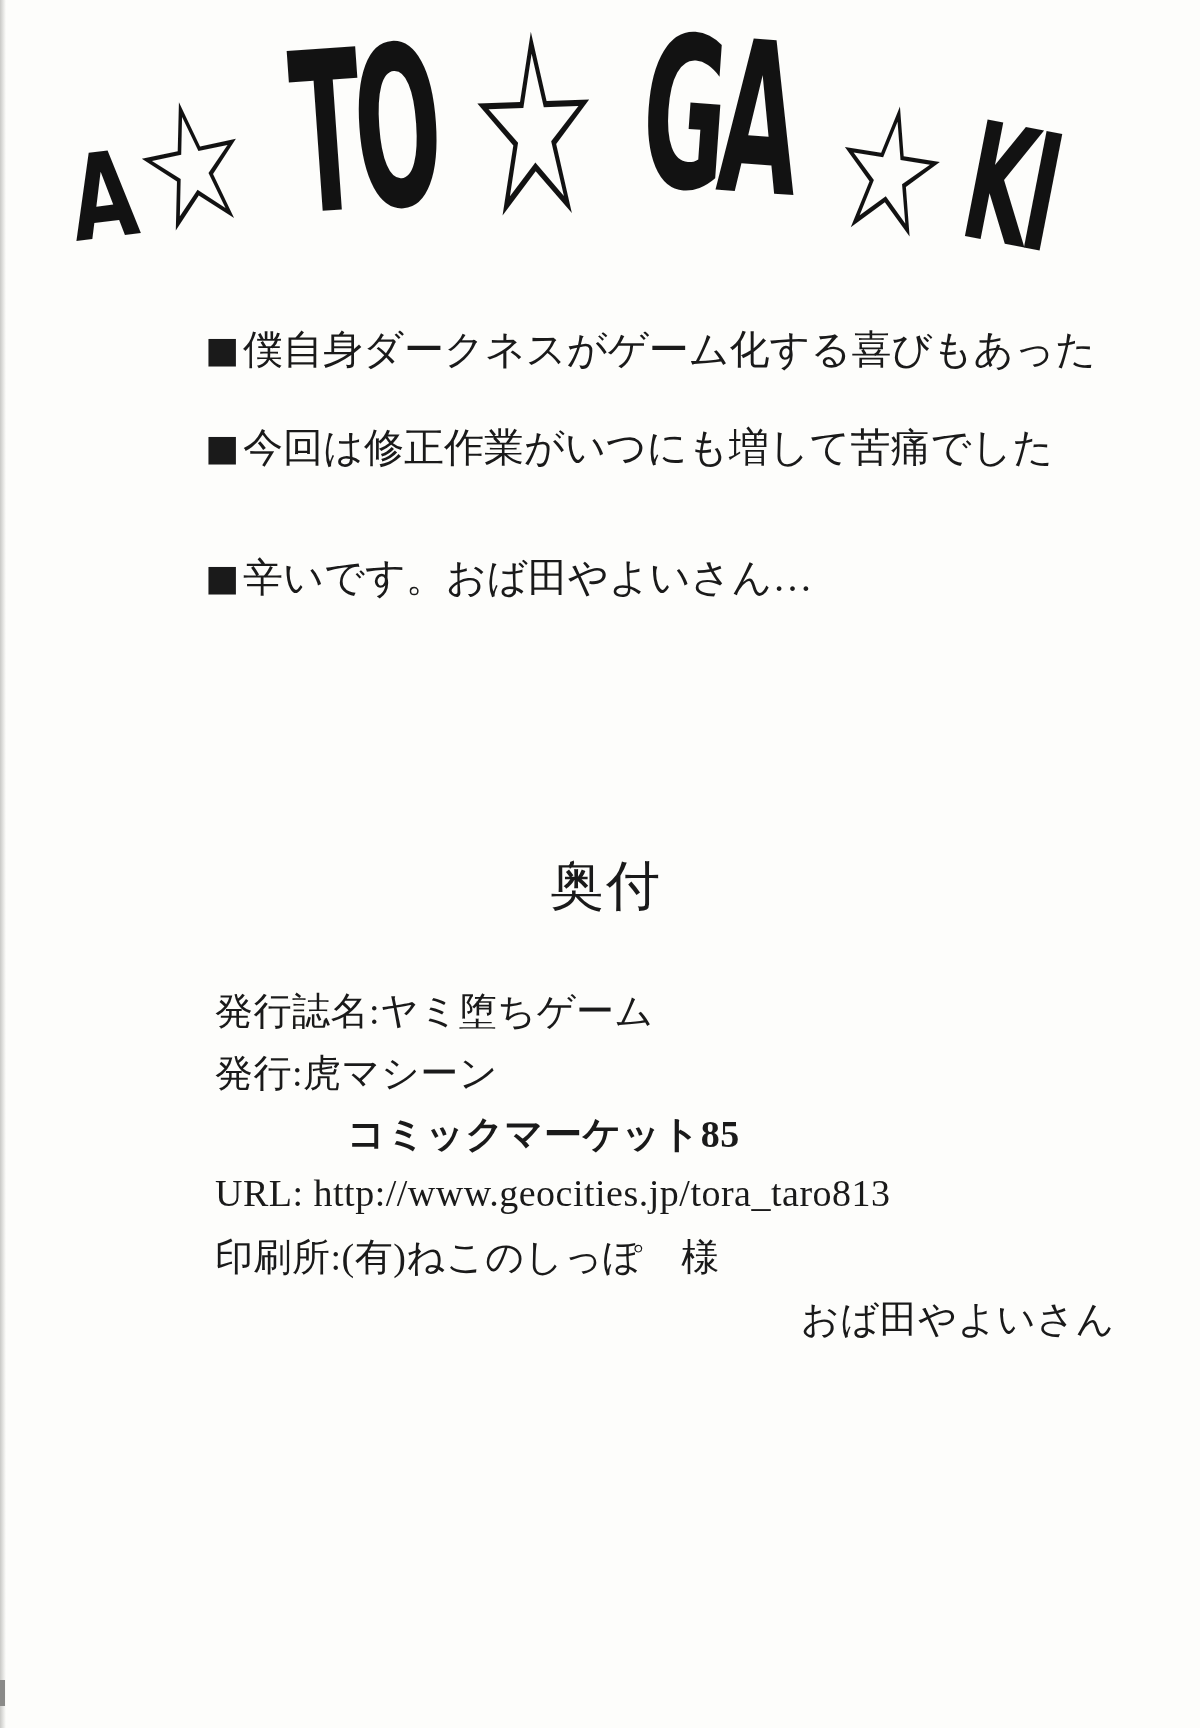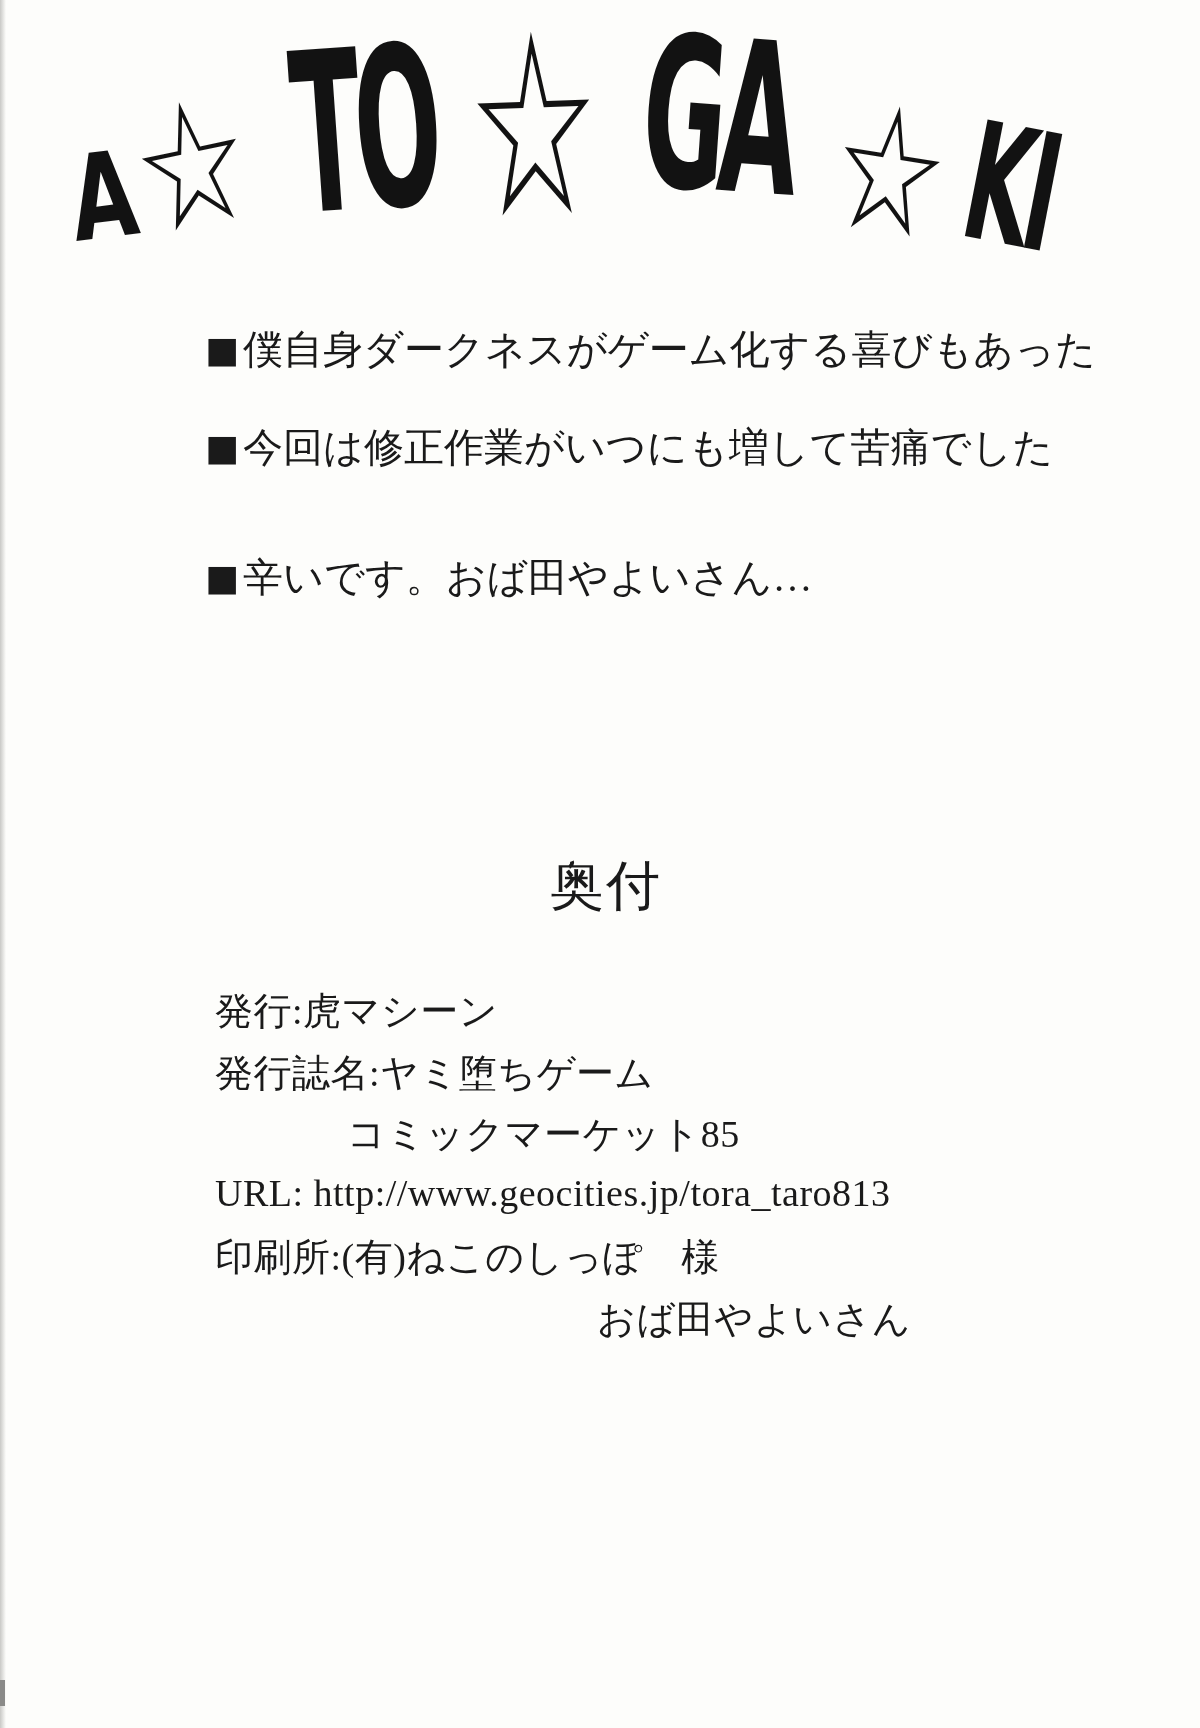--- a/index.html
+++ b/index.html
@@ -94,22 +94,22 @@
     top: 986px;
     left: 215px;
     width: 900px;
   }
   .colophon .line {
     height: 61.5px;
     font-size: 38px;
     white-space: nowrap;
     letter-spacing: 0.5px;
   }
-  .colophon .indent-1 { padding-left: 132px; }
-  .colophon .indent-2 { padding-left: 382px; }
+  .colophon .indent-1 { padding-left: 132px; font-weight: bold; }
+  .colophon .indent-2 { padding-left: 382px; text-align: right; }
 </style>
 </head>
 <body>
 
 <div class="page">
   <div class="scan-edge"></div>
   <div class="scan-speck"></div>
 
   <div class="logo">
     <span class="lg-a">A</span>
@@ -130,20 +130,20 @@
     <span>今回は修正作業がいつにも増して苦痛でした</span>
   </div>
   <div class="bullet-line b3">
     <span class="marker">■</span>
     <span>辛いです。おば田やよいさん…</span>
   </div>
 
   <div class="colophon-heading">奥付</div>
 
   <div class="colophon">
+    <div class="line">発行誌名:ヤミ堕ちゲーム</div>
     <div class="line">発行:虎マシーン</div>
-    <div class="line">発行誌名:ヤミ堕ちゲーム</div>
     <div class="line indent-1">コミックマーケット85</div>
     <div class="line">URL: http://www.geocities.jp/tora_taro813</div>
     <div class="line">印刷所:(有)ねこのしっぽ　様</div>
     <div class="line indent-2">おば田やよいさん</div>
   </div>
 </div>
 
 </body></html>

